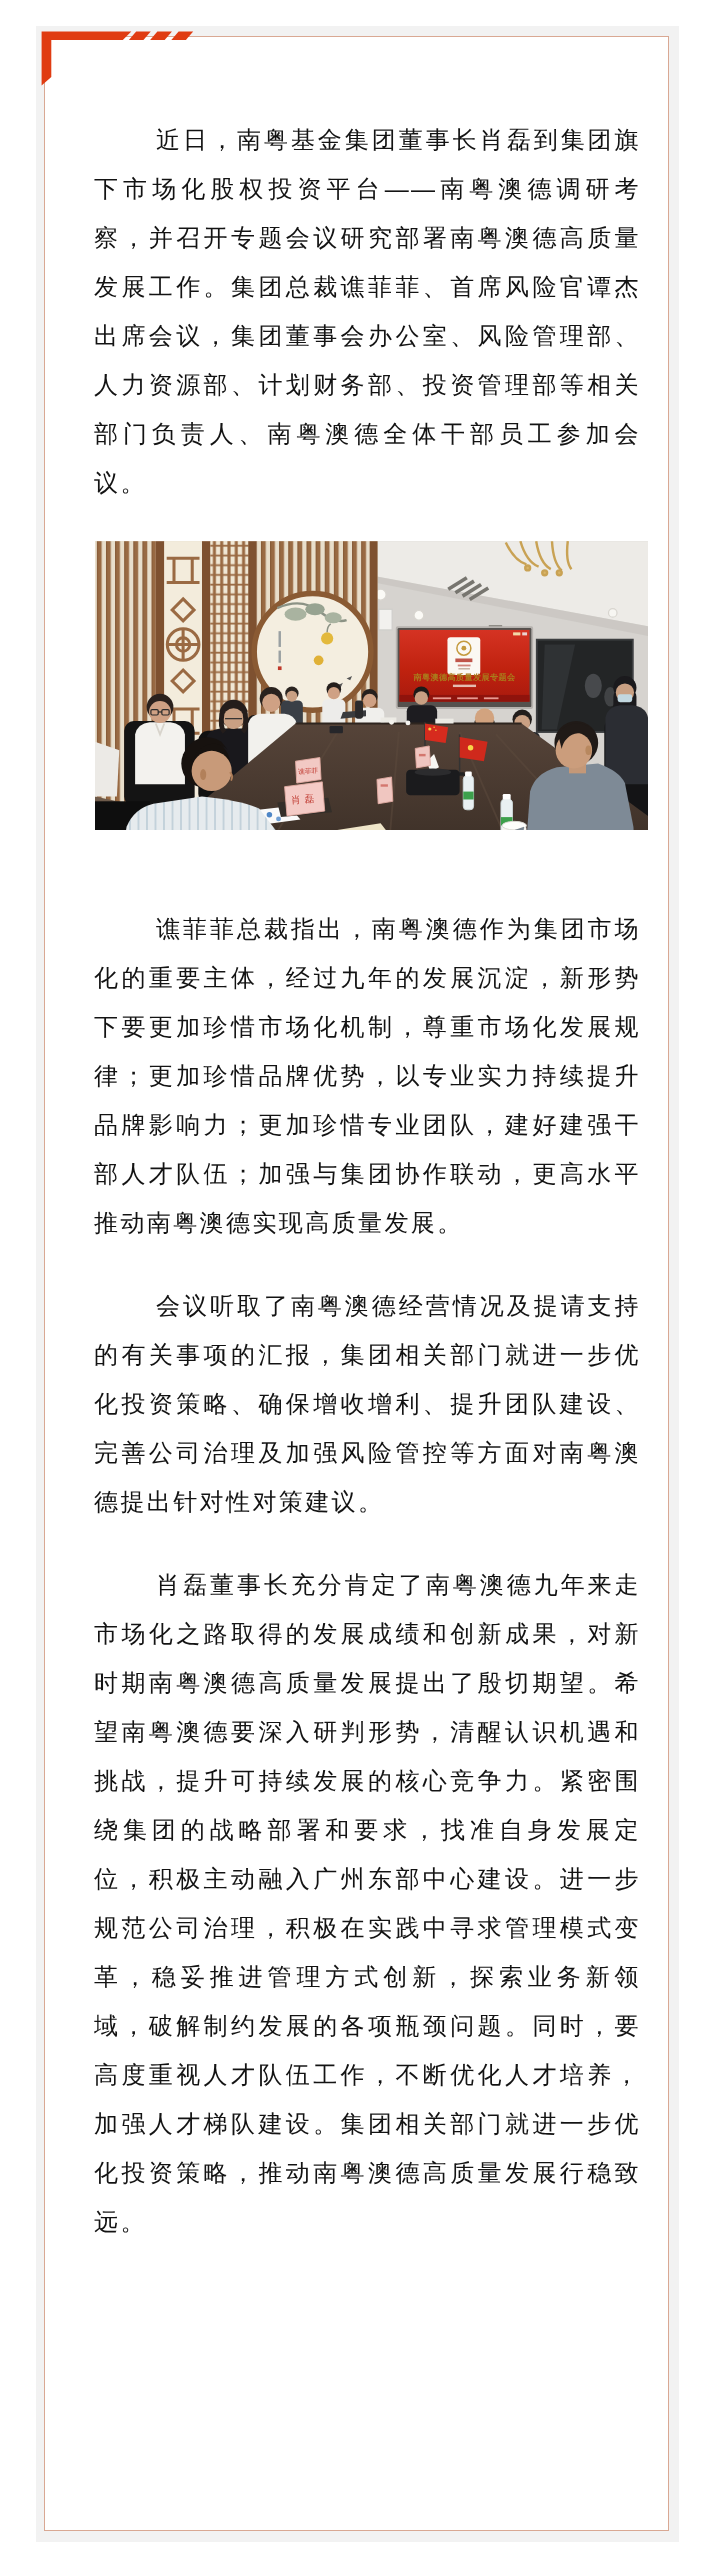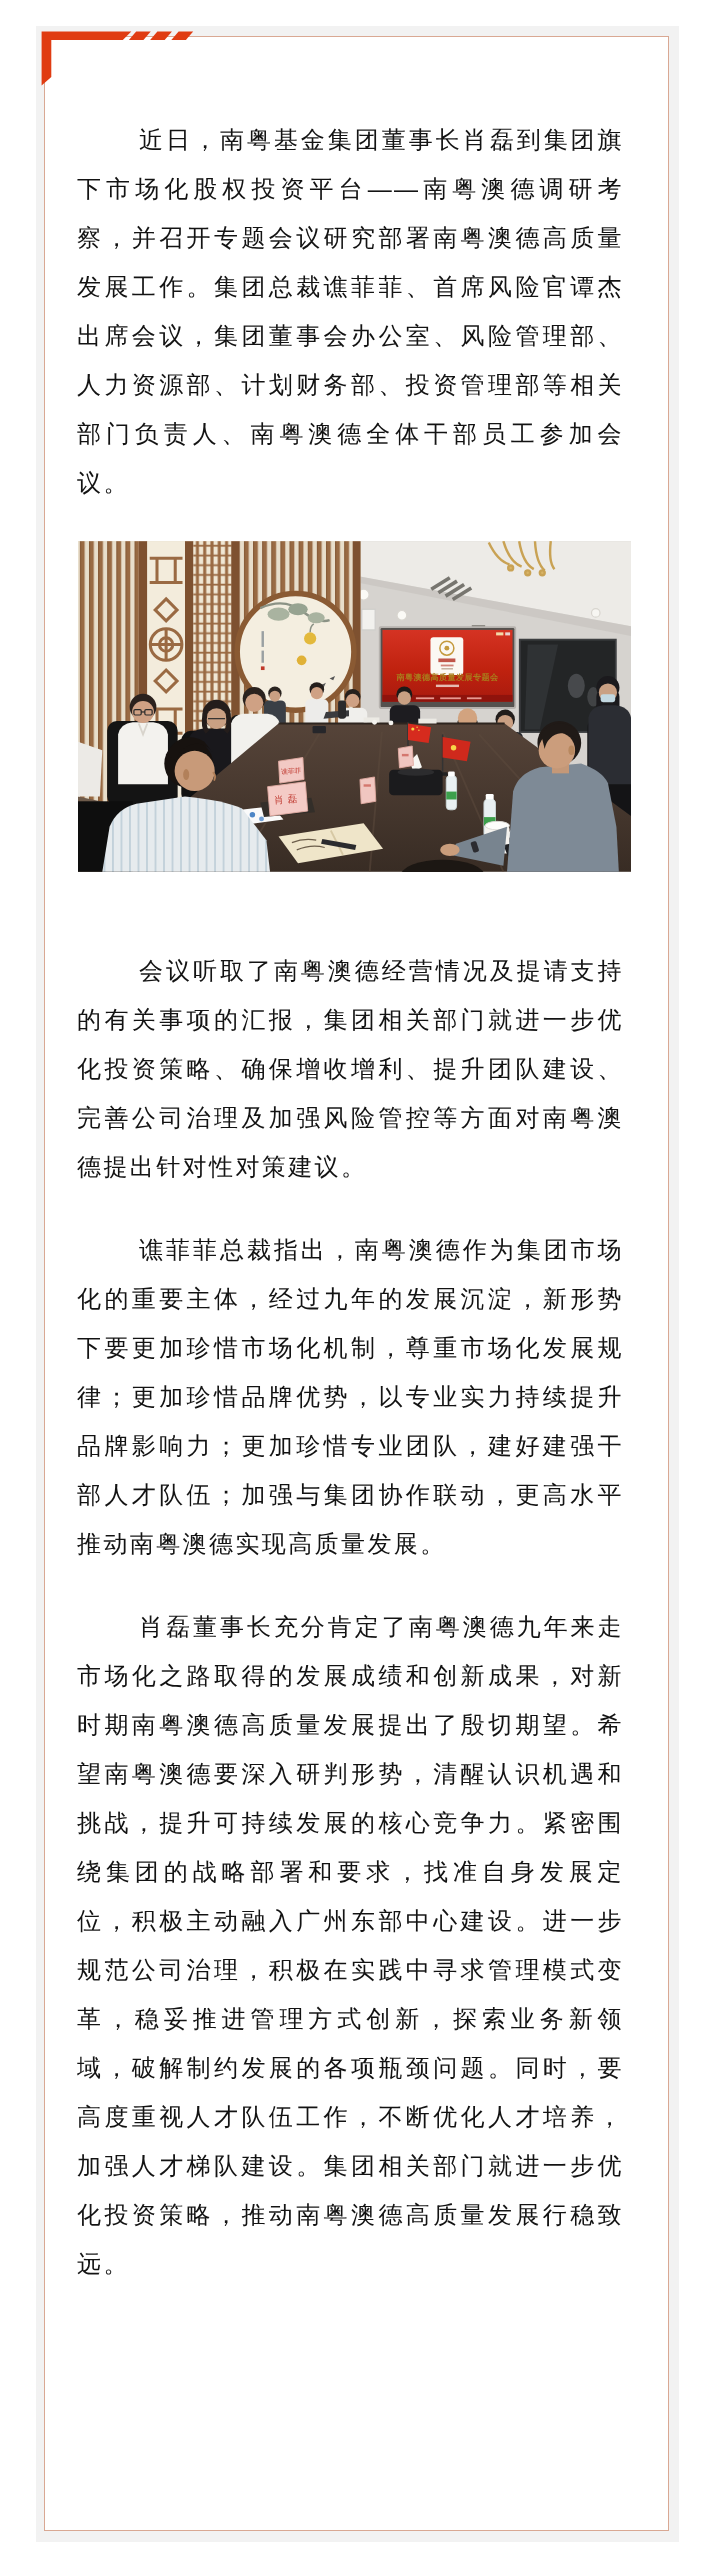--- a/index.html
+++ b/index.html
@@ -10,32 +10,32 @@
   .gray-panel{
     position:absolute;left:36px;top:25.5px;width:643px;height:2516px;
     background:#f2f2f2;
   }
   .article-card{
     position:absolute;left:44px;top:36px;width:623px;height:2493px;
     background:#ffffff;border:1.2px solid #d9a893;box-sizing:content-box;
   }
   .corner-decor-svg{position:absolute;left:0;top:0;pointer-events:none;}
   .article-content{
-    position:relative;margin-left:32px;width:547px;
+    position:relative;margin-left:49px;width:547px;
   }
   .article-content p{
     margin:0 0 34px 0;
     font-size:24px;line-height:49px;letter-spacing:2.4px;
     color:#131313;text-align:justify;text-indent:62px;
     font-weight:400;
   }
   .article-content p.first{margin-top:78px;}
   .article-content p:last-child{margin-bottom:0;}
   figure.meeting-photo{
-    margin:22px 0 74px 1.2px;padding:0;width:553px;height:331px;
+    margin:22px 0 74px 1.2px;padding:0;width:553px;height:289px;
     overflow:hidden;display:block;
   }
   figure.meeting-photo svg{display:block;}
 </style>
 </head>
 <body>
 
 <div class="gray-panel"></div>
 
 <div class="article-card">
@@ -354,22 +354,22 @@
           <circle cx="192" cy="378" r="33" fill="#c89a79"></circle>
           <path d="M146,352 a40,40 0 0 1 62,-22 l14,18 a33,33 0 0 0 -60,14 Z" fill="#17120f"></path>
           <ellipse cx="178" cy="384" rx="5" ry="9" fill="#b2805a"></ellipse>
           <path d="M222,380 q6,6 2,14" stroke="#b2805a" stroke-width="3" fill="none"></path>
         </g>
 
         <polygon points="0,330 40,344 36,420 0,420" fill="#eceae6"></polygon>
       </svg>
     </figure>
 
+    <p>谯菲菲总裁指出，南粤澳德作为集团市场化的重要主体，经过九年的发展沉淀，新形势下要更加珍惜市场化机制，尊重市场化发展规律；更加珍惜品牌优势，以专业实力持续提升品牌影响力；更加珍惜专业团队，建好建强干部人才队伍；加强与集团协作联动，更高水平推动南粤澳德实现高质量发展。</p>
     <p>会议听取了南粤澳德经营情况及提请支持的有关事项的汇报，集团相关部门就进一步优化投资策略、确保增收增利、提升团队建设、完善公司治理及加强风险管控等方面对南粤澳德提出针对性对策建议。</p>
-    <p>谯菲菲总裁指出，南粤澳德作为集团市场化的重要主体，经过九年的发展沉淀，新形势下要更加珍惜市场化机制，尊重市场化发展规律；更加珍惜品牌优势，以专业实力持续提升品牌影响力；更加珍惜专业团队，建好建强干部人才队伍；加强与集团协作联动，更高水平推动南粤澳德实现高质量发展。</p>
     <p>肖磊董事长充分肯定了南粤澳德九年来走市场化之路取得的发展成绩和创新成果，对新时期南粤澳德高质量发展提出了殷切期望。希望南粤澳德要深入研判形势，清醒认识机遇和挑战，提升可持续发展的核心竞争力。紧密围绕集团的战略部署和要求，找准自身发展定位，积极主动融入广州东部中心建设。进一步规范公司治理，积极在实践中寻求管理模式变革，稳妥推进管理方式创新，探索业务新领域，破解制约发展的各项瓶颈问题。同时，要高度重视人才队伍工作，不断优化人才培养，加强人才梯队建设。集团相关部门就进一步优化投资策略，推动南粤澳德高质量发展行稳致远。</p>
   </div>
 </div>
 
 <svg class="corner-decor-svg" width="219" height="97" viewBox="0 0 360 160" xmlns="http://www.w3.org/2000/svg">
   <polygon points="68,52 216,52 202,66 84,66 84,127 68,141" fill="#e03c12"></polygon>
   <polygon points="224,52 248,52 236,66 212,66" fill="#e03c12"></polygon>
   <polygon points="259,52 283,52 271,66 247,66" fill="#e03c12"></polygon>
   <polygon points="294,52 318,52 306,66 282,66" fill="#e03c12"></polygon>
 </svg>

